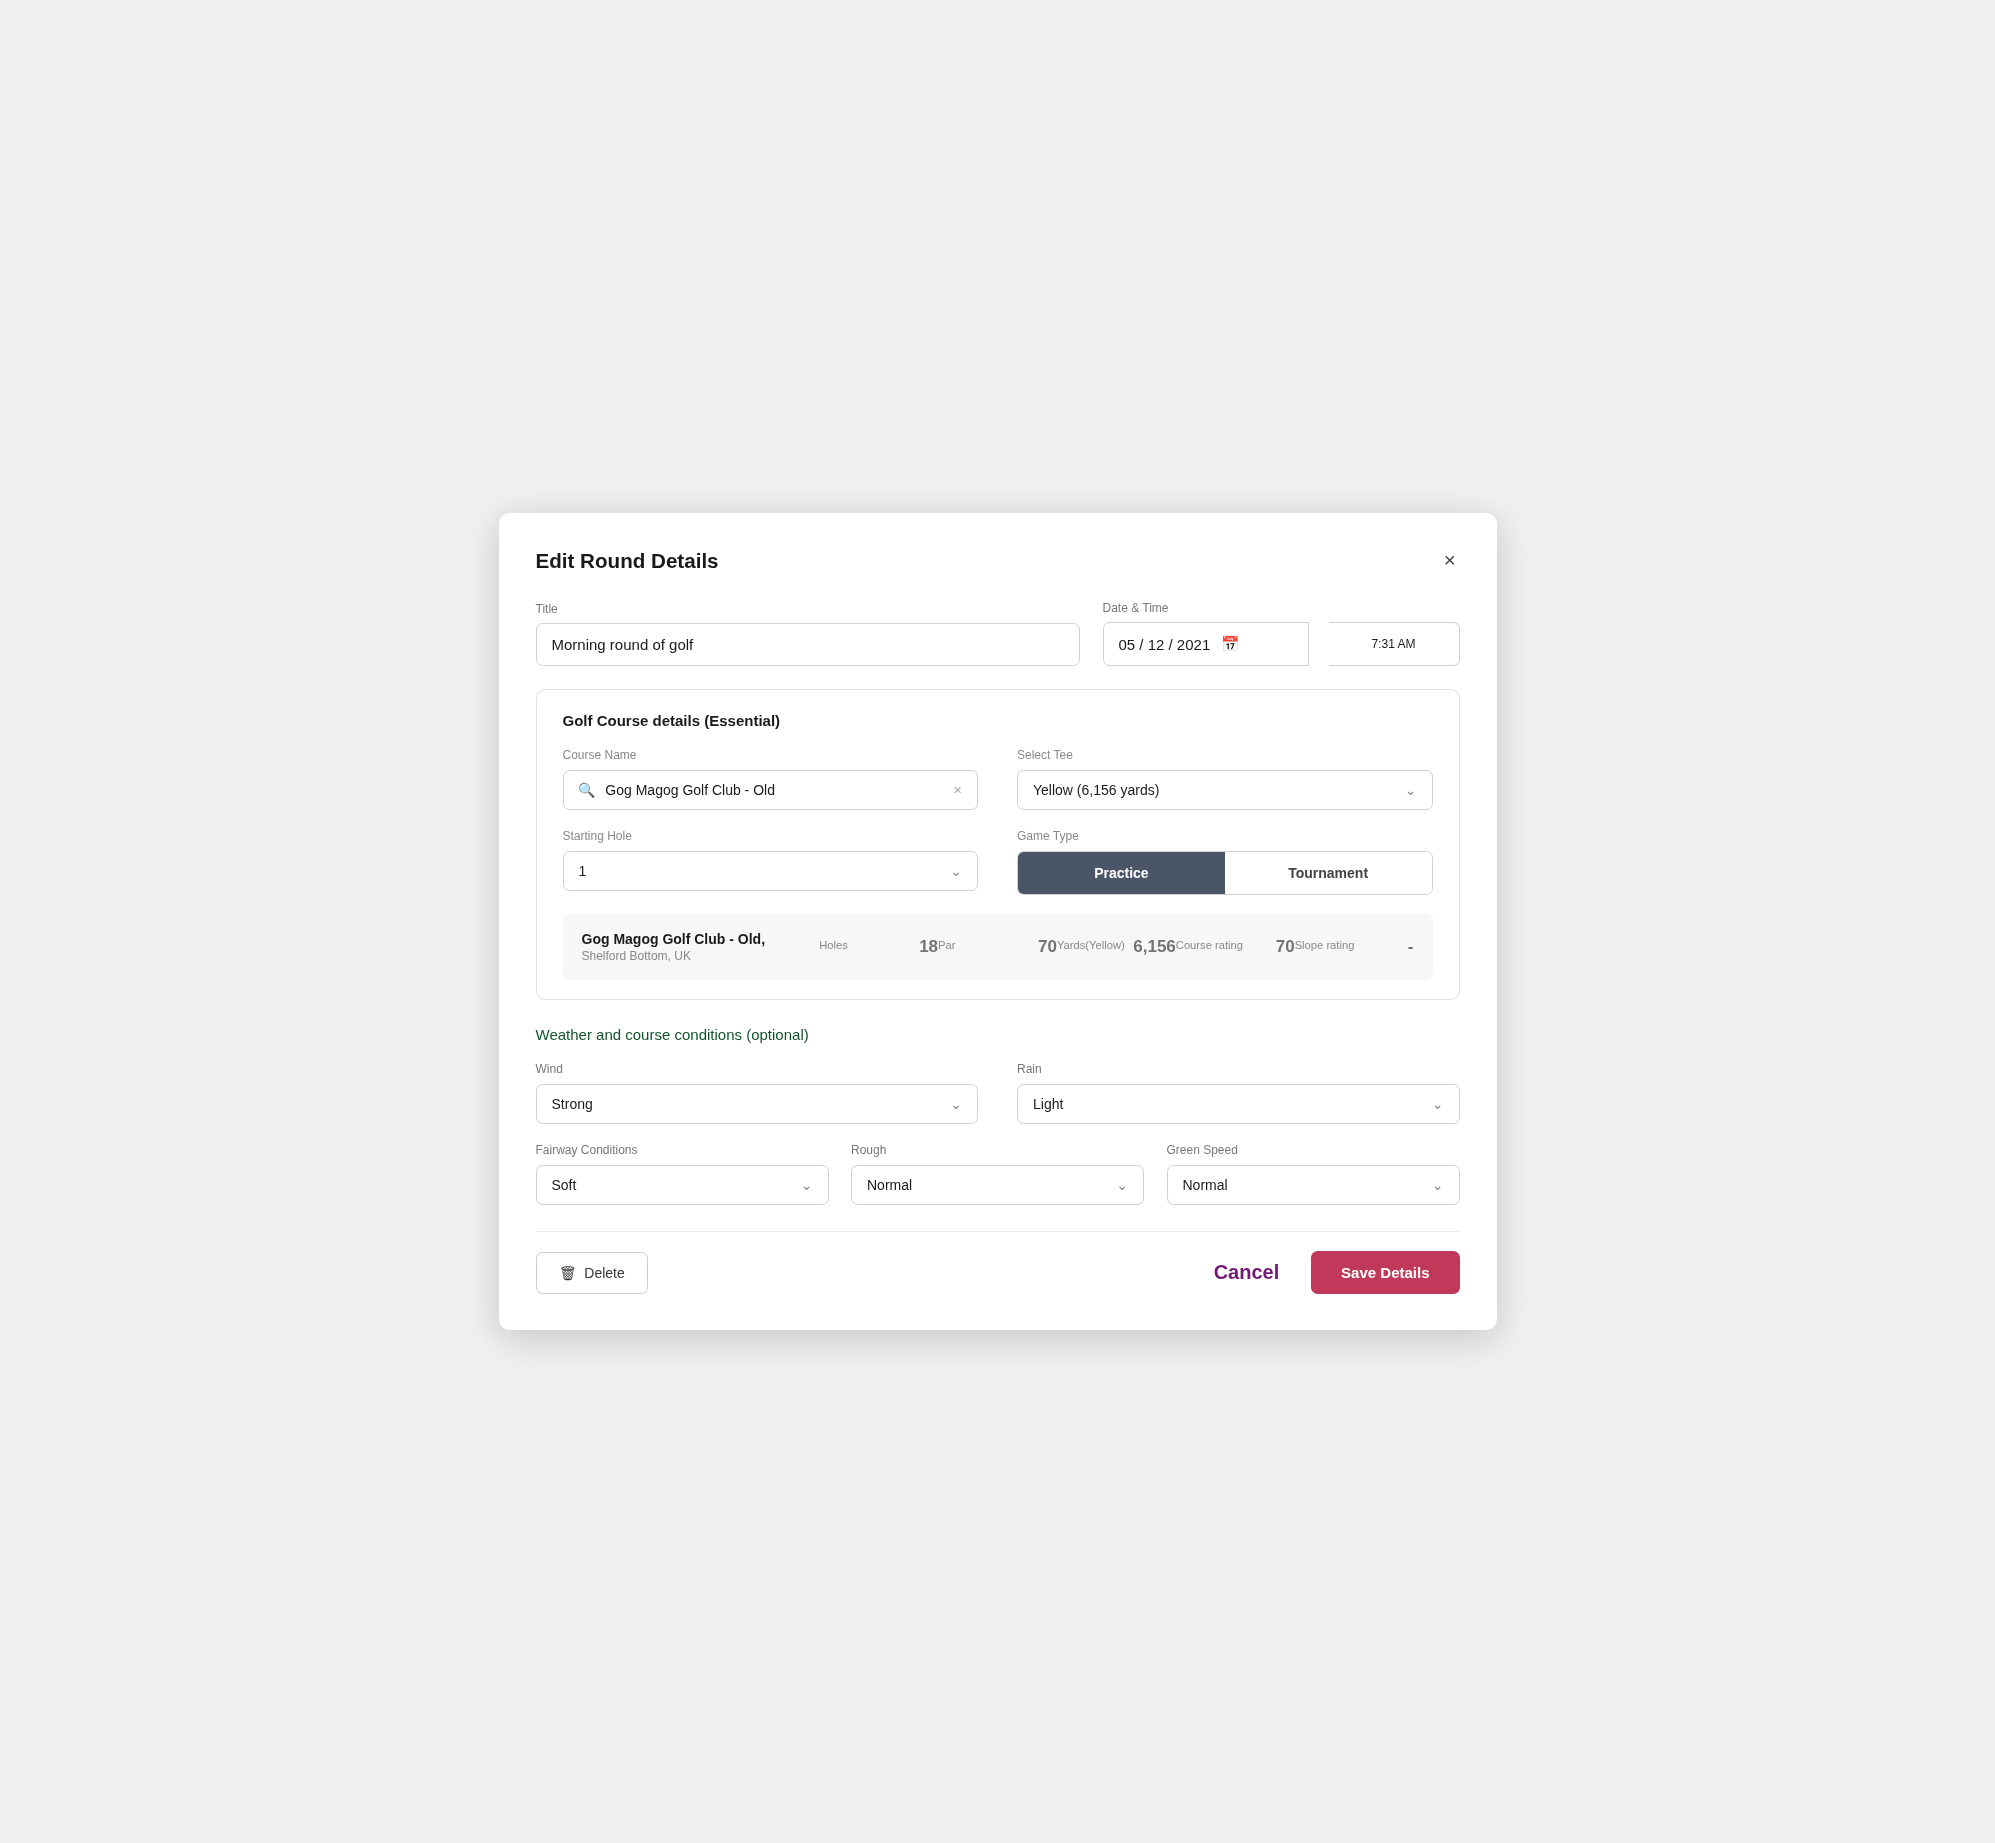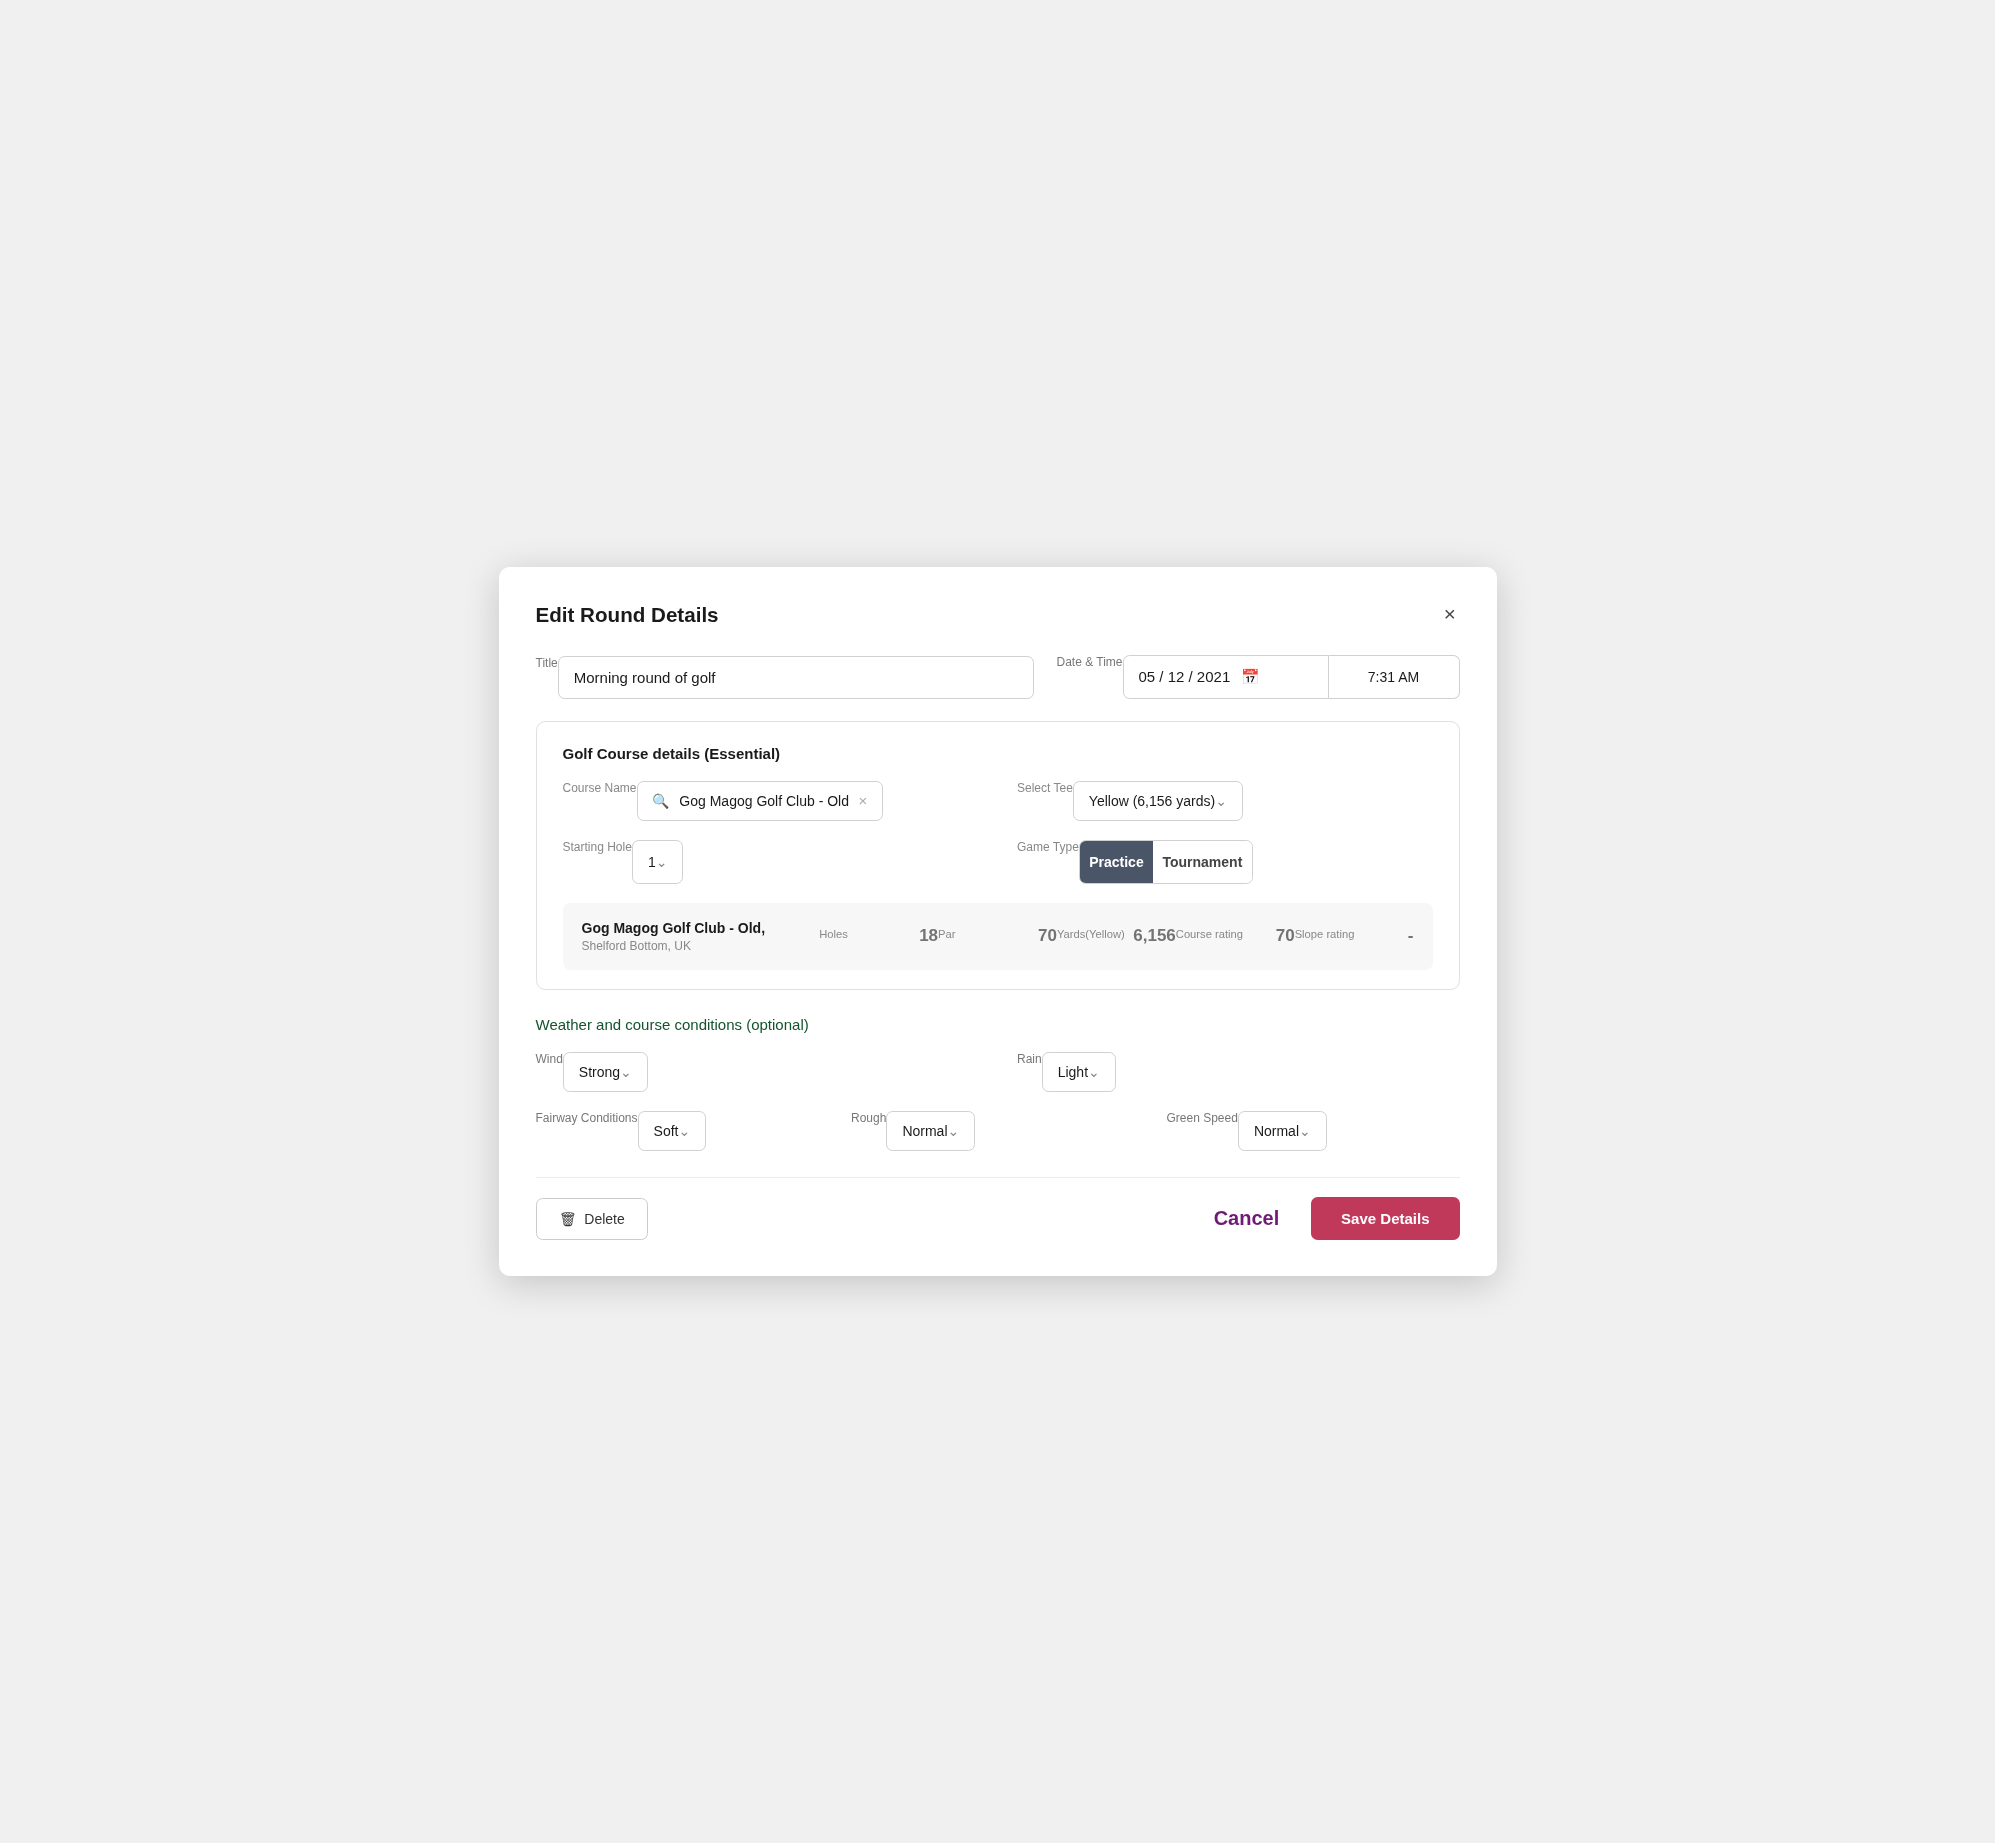--- a/index.html
+++ b/index.html
@@ -42,20 +42,21 @@
       padding: 3.7px;
     }
     .top-row {
       display: flex;
       gap: 22.5px;
       margin-bottom: 22.5px;
       align-items: flex-end;
     }
     .field-group {
       display: flex;
+      flex-direction: column;
     }
     .field-label {
       font-size: 12px;
       color: #777;
       margin-bottom: 7.5px;
     }
     .field-label-bold {
       font-size: 12px;
       color: #888;
       margin-bottom: 7.5px;
@@ -89,25 +90,26 @@
       gap: 11.2px;
       min-width: 206px;
     }
     .time-input-wrapper {
       display: flex;
       align-items: center;
       border: 1.4px solid #d0d0d0;
       border-left: none;
       border-radius: 0 6.6px 6.6px 0;
       padding: 12px 15px;
-      font-size: 14px;
+      font-size: 12px;
       color: #1a1a1a;
       background: #fff;
       min-width: 131px;
       justify-content: center;
+      margin-left: 20px;
     }
     .calendar-icon {
       color: #aaa;
       font-size: 15px;
     }
     .section-box {
       border: 1.4px solid #e0e0e0;
       border-radius: 9.4px;
       padding: 22.5px 26px 19px 26px;
       margin-bottom: 26px;

